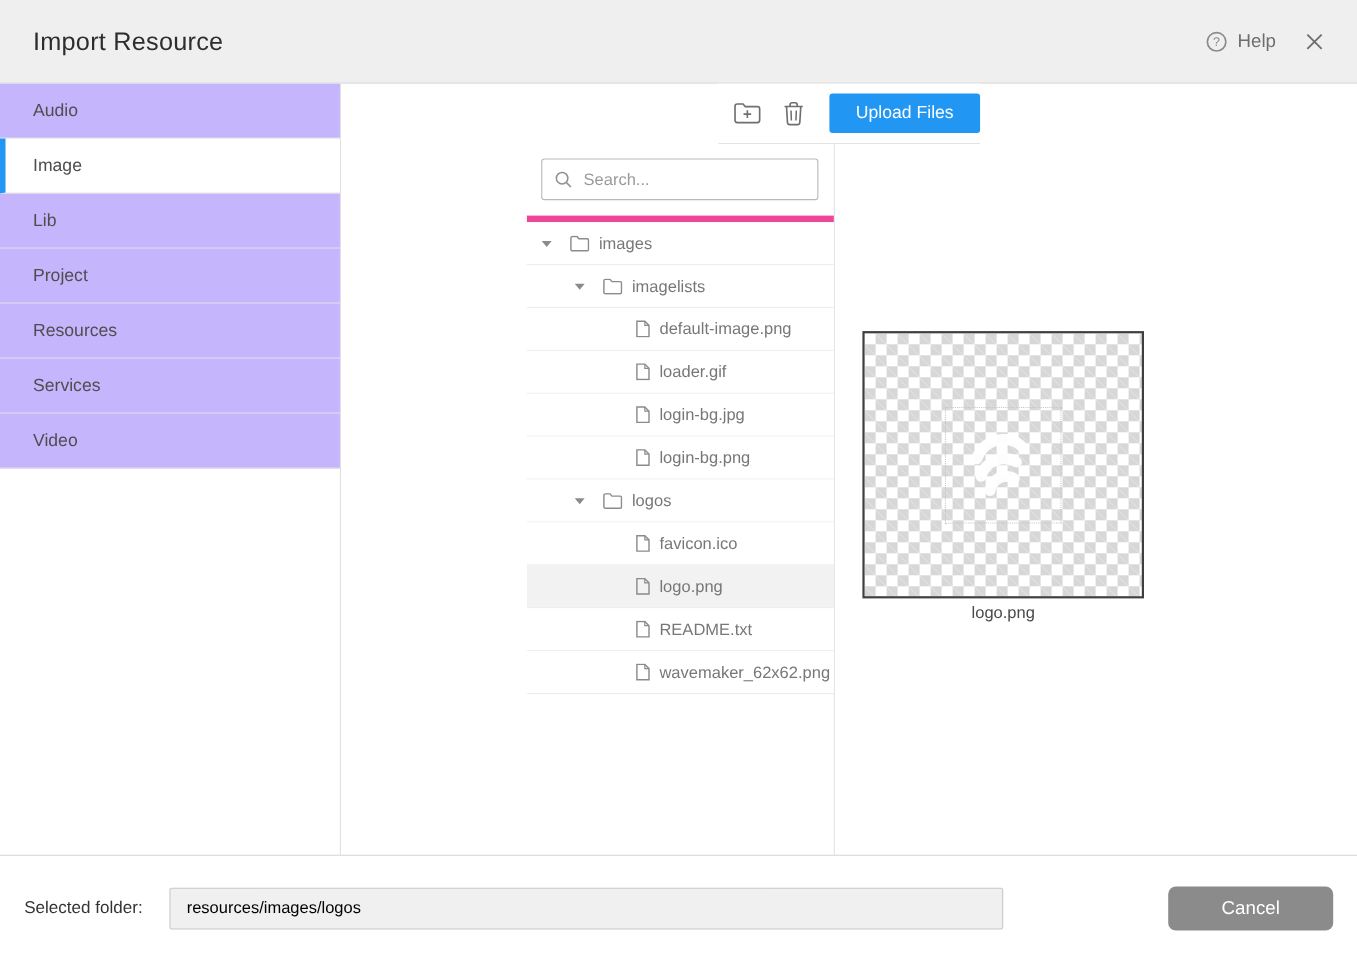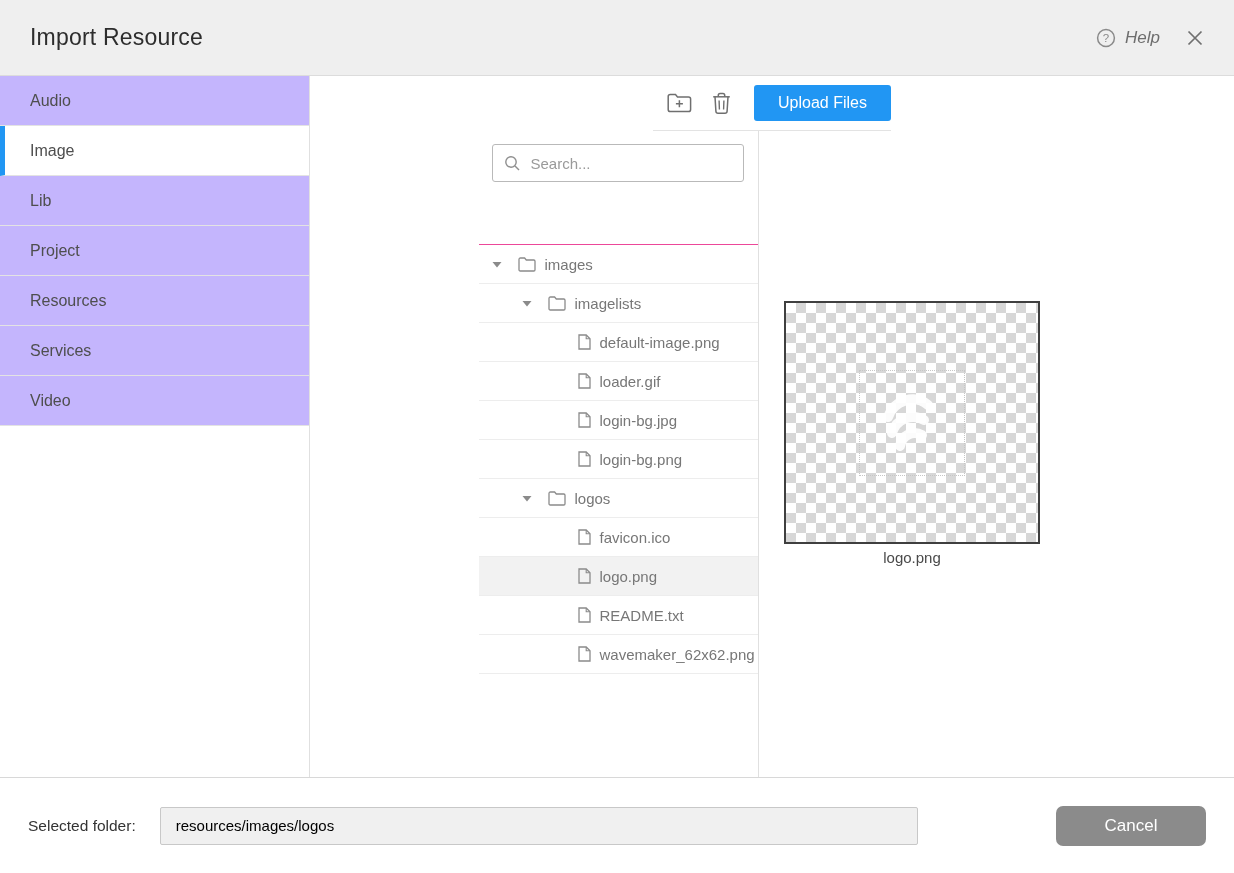--- a/index.html
+++ b/index.html
@@ -20,21 +20,21 @@
     border-bottom: 1px solid #dcdcdc;
     display: flex; align-items: center;
     padding: 0 30px;
   }
   .hdr h1 {
     margin: 0; font-size: 23px; font-weight: 400;
     color: #2d2d2d; letter-spacing: .2px;
   }
   .hdr-right { margin-left: auto; display: flex; align-items: center; }
   .help-btn { display: flex; align-items: center; gap: 9px; cursor: pointer; }
-  .help-btn span { font-size: 17px; color: #6e6e6e; font-style: italic; }
+  .help-btn span { font-size: 17px; color: #6e6e6e; }
   .close-btn { margin-left: 26px; cursor: pointer; display: flex; align-items: center; }
 
   
   .bdy { flex: 1 1 auto; display: flex; min-height: 0; }
 
   
   .sidebar {
     flex: 0 0 310px; width: 310px;
     border-right: 1px solid #e0e0e0;
     background: #fff;
@@ -82,21 +82,21 @@
     display: flex; align-items: center; padding: 0 11px; gap: 9px;
     background: #fff;
   }
   .search-box input {
     flex: 1; border: none; outline: none;
     font-size: 15px; font-family: "Liberation Sans", sans-serif;
     color: #8b5cf6; background: transparent;
   }
   .search-box input::placeholder { color: #9a9a9a; }
 
-  .tree { border-top: 1px solid #ec4899; margin-top: 48px; }
+  .tree { border-top: 6px solid #ec4899; }
   .trow {
     height: 39px; display: flex; align-items: center;
     border-bottom: 1px solid #ededed;
     font-size: 15px; color: #777; cursor: pointer;
     background: #fff;
   }
   .trow.selected { background: #f2f2f2; }
   .lvl0 { padding-left: 13px; }
   .lvl1 { padding-left: 43px; }
   .lvl2 { padding-left: 73px; }
@@ -126,21 +126,21 @@
     border: 1px dotted #c6c6c6;
     display: flex; align-items: center; justify-content: center;
   }
   .caption { margin-top: 5px; font-size: 15px; color: #4a4a4a; }
 
   
   .ftr {
     flex: 0 0 96px;
     border-top: 1px solid #d8d8d8;
     display: flex; align-items: center;
-    padding: 0 28px; background: #fff; justify-content: center;
+    padding: 0 22px; background: #fff; justify-content: center;
   }
   .ftr-label { font-size: 15.5px; color: #333; margin-right: 24px; white-space: nowrap; }
   .ftr-input {
     width: 758px; height: 38px;
     background: #f0f0f0;
     border: 1px solid #c8c8c8; border-radius: 2px;
     padding: 0 15px;
     font-size: 15px; color: #000000;
     font-family: "Liberation Sans", sans-serif;
   }

